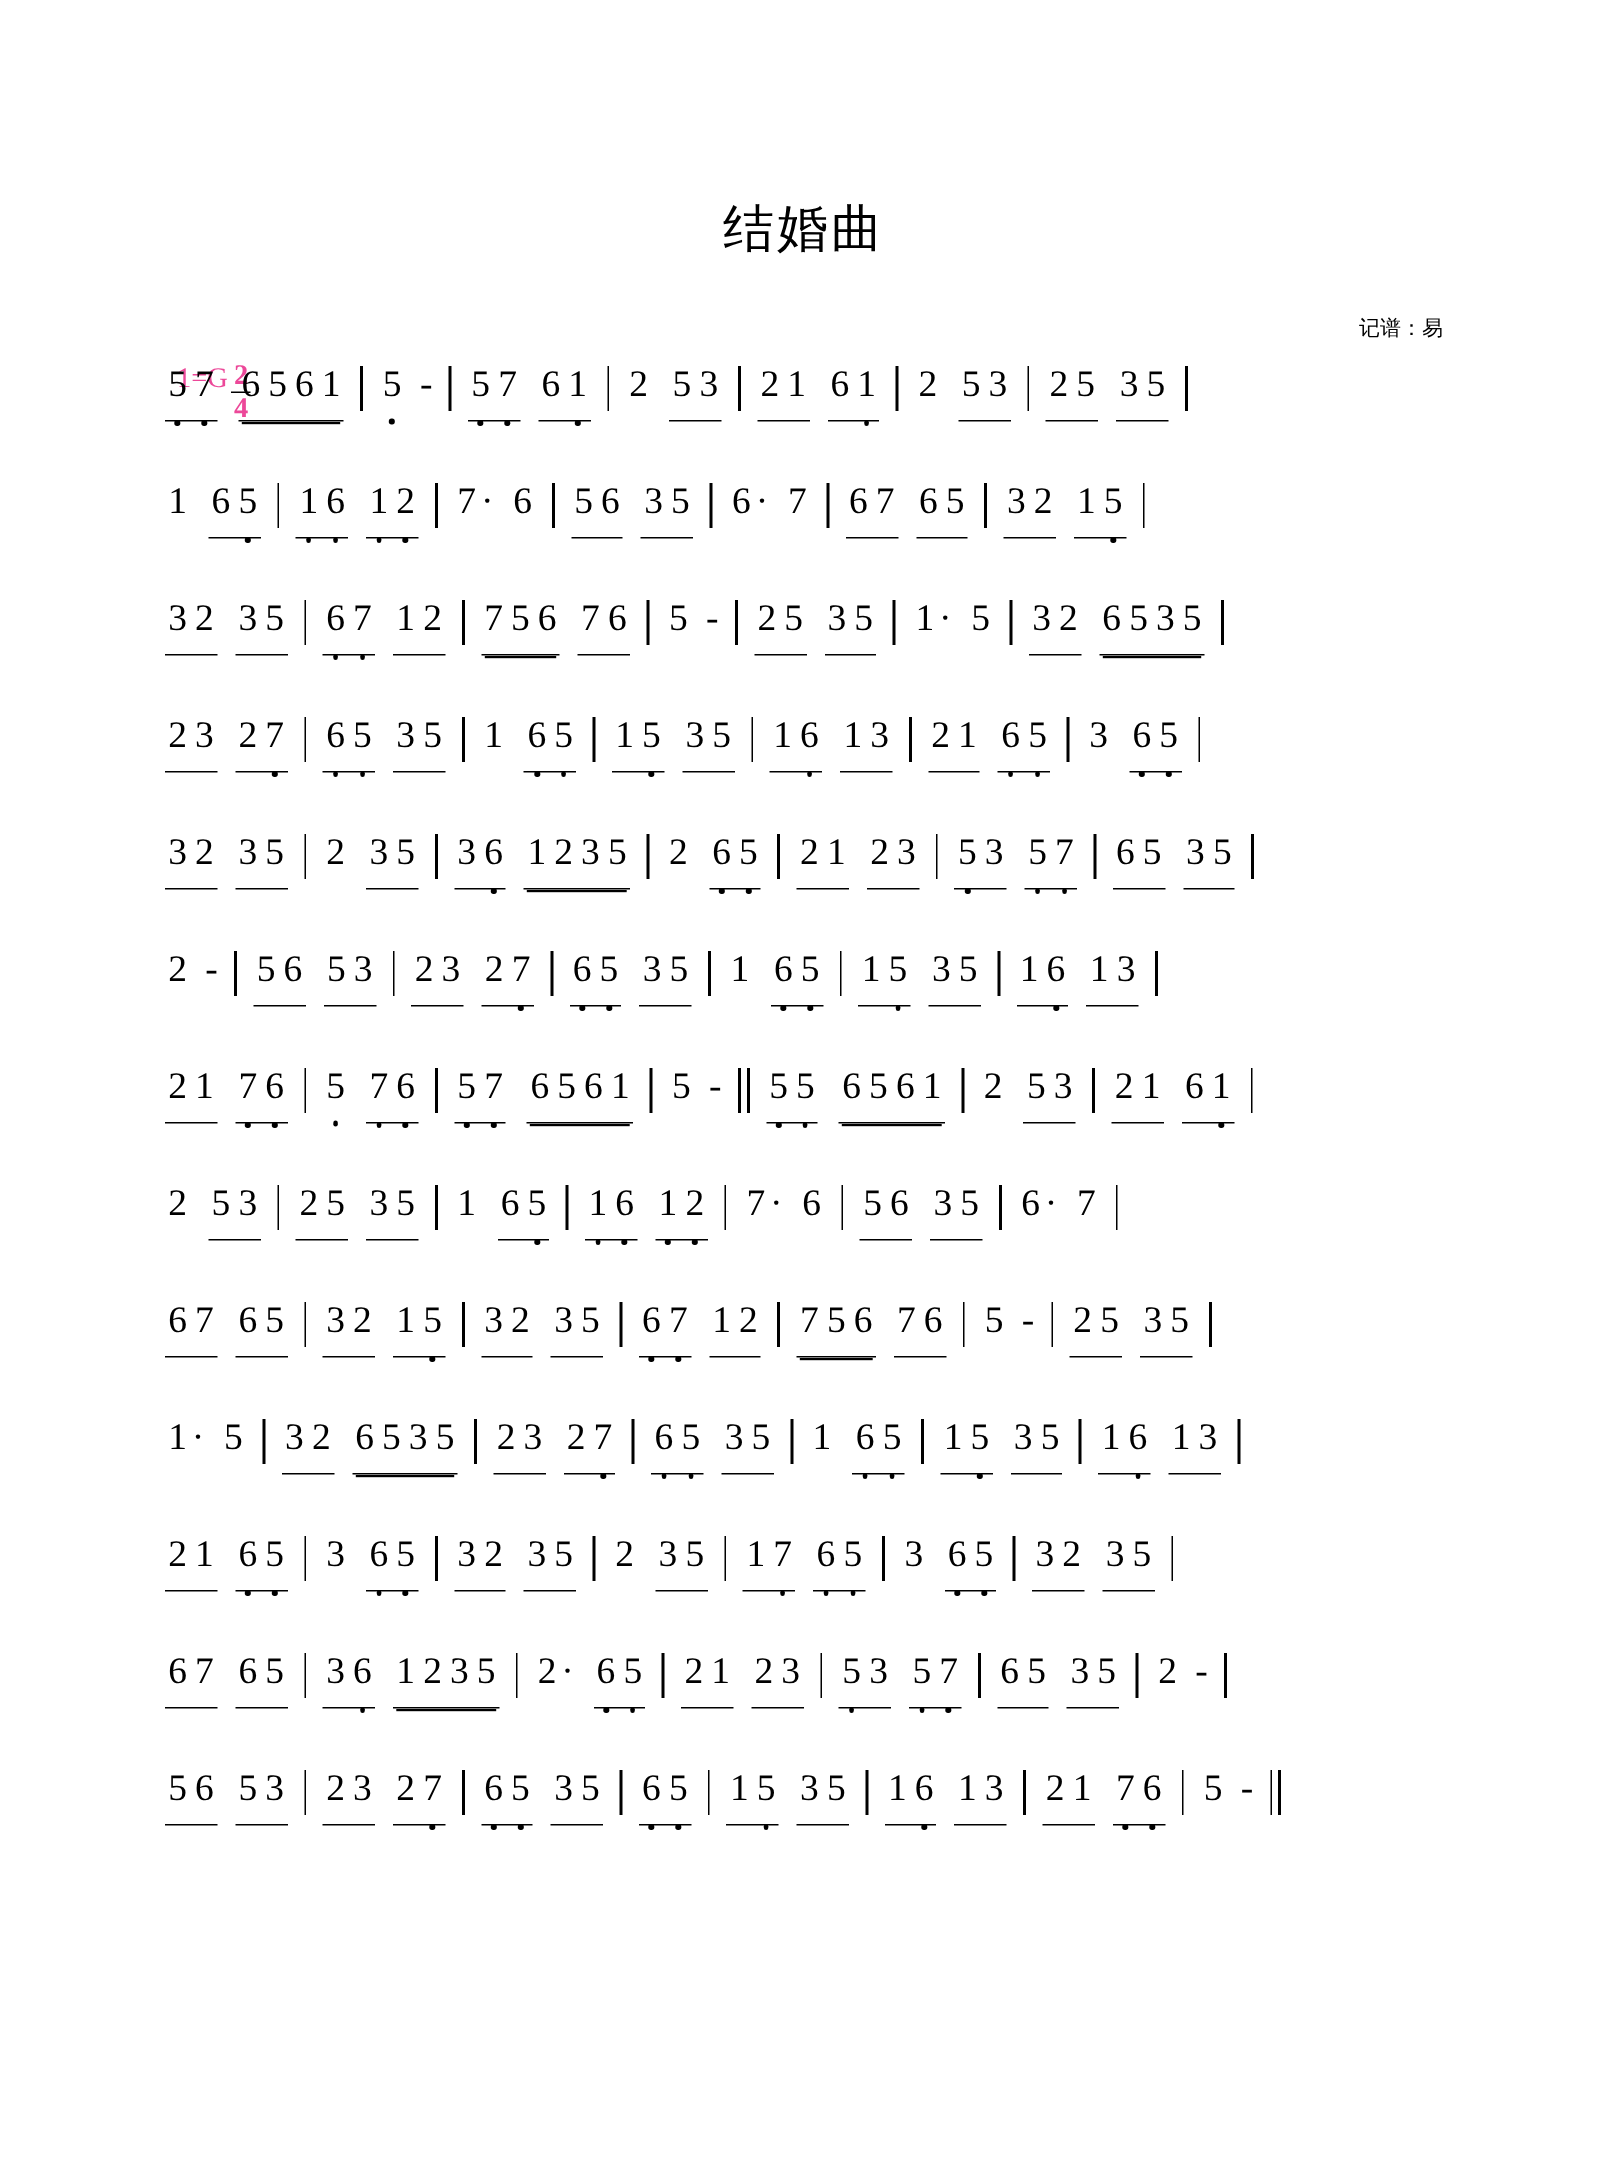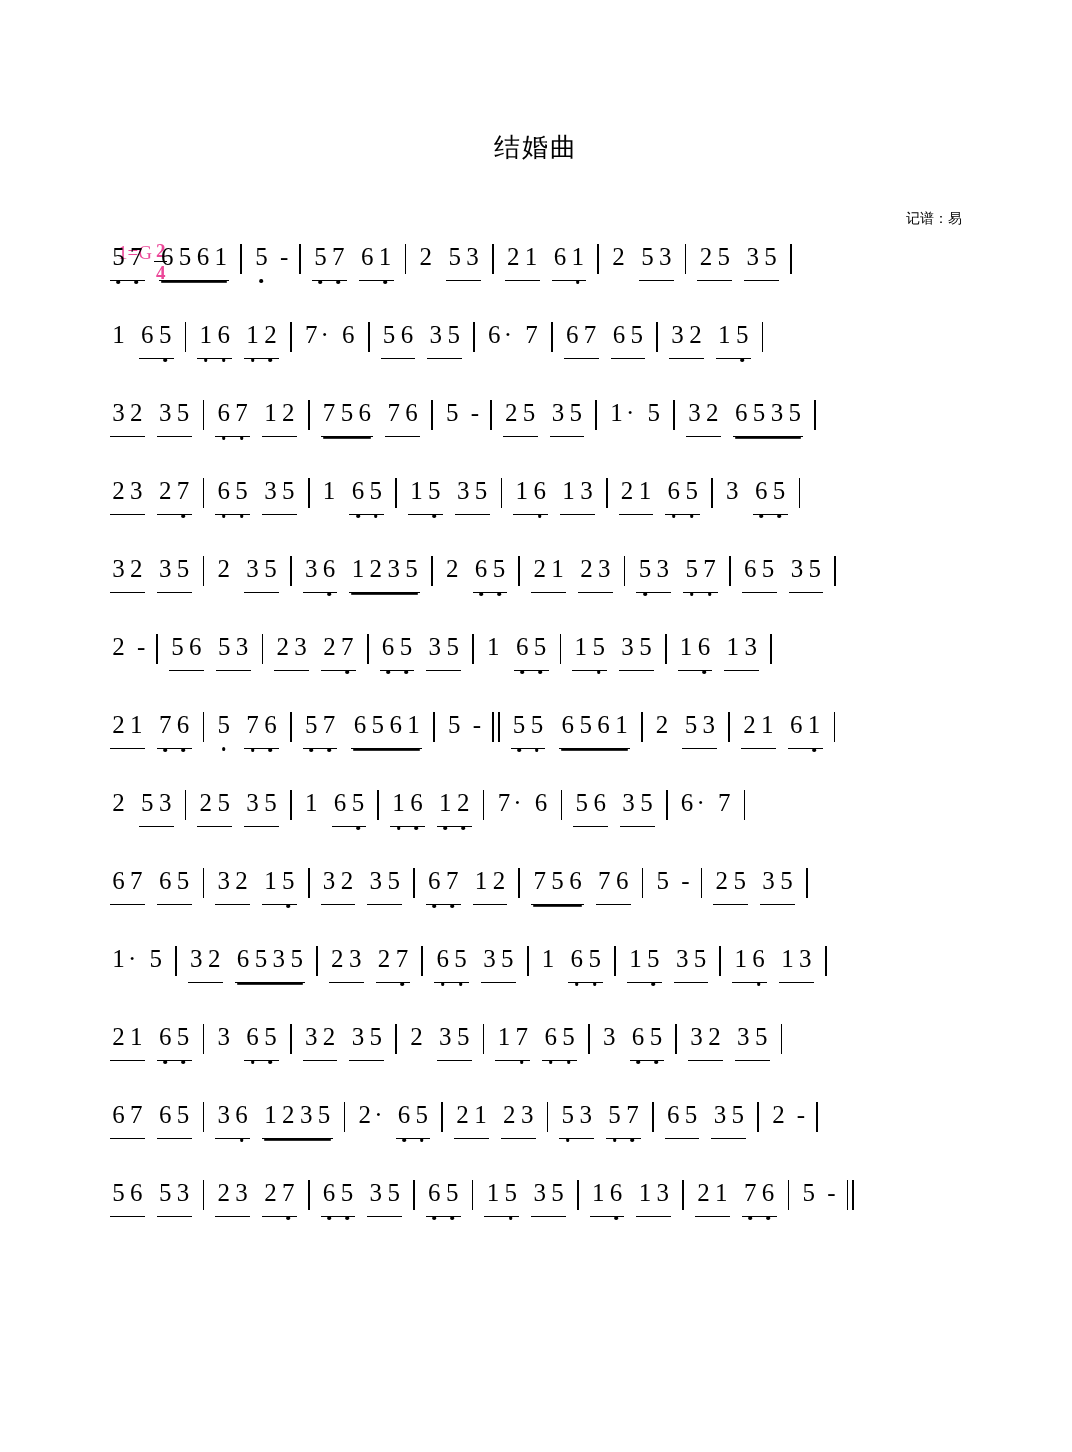--- a/index.html
+++ b/index.html
@@ -17,21 +17,21 @@
     background: #ffffff;
     overflow: hidden;
   }
   .title {
     position: absolute;
     top: 130px;
     left: 0;
     width: 1072px;
     text-align: center;
     font-family: "DejaVu Sans", sans-serif;
-    font-size: 26px;
+    font-size: 34px;
     color: #000;
     letter-spacing: 2px;
   }
   .keysig {
     position: absolute;
     top: 196px;
     left: 118px;
     font-family: "Liberation Serif", serif;
     font-size: 19px;
     color: #ec4899;

